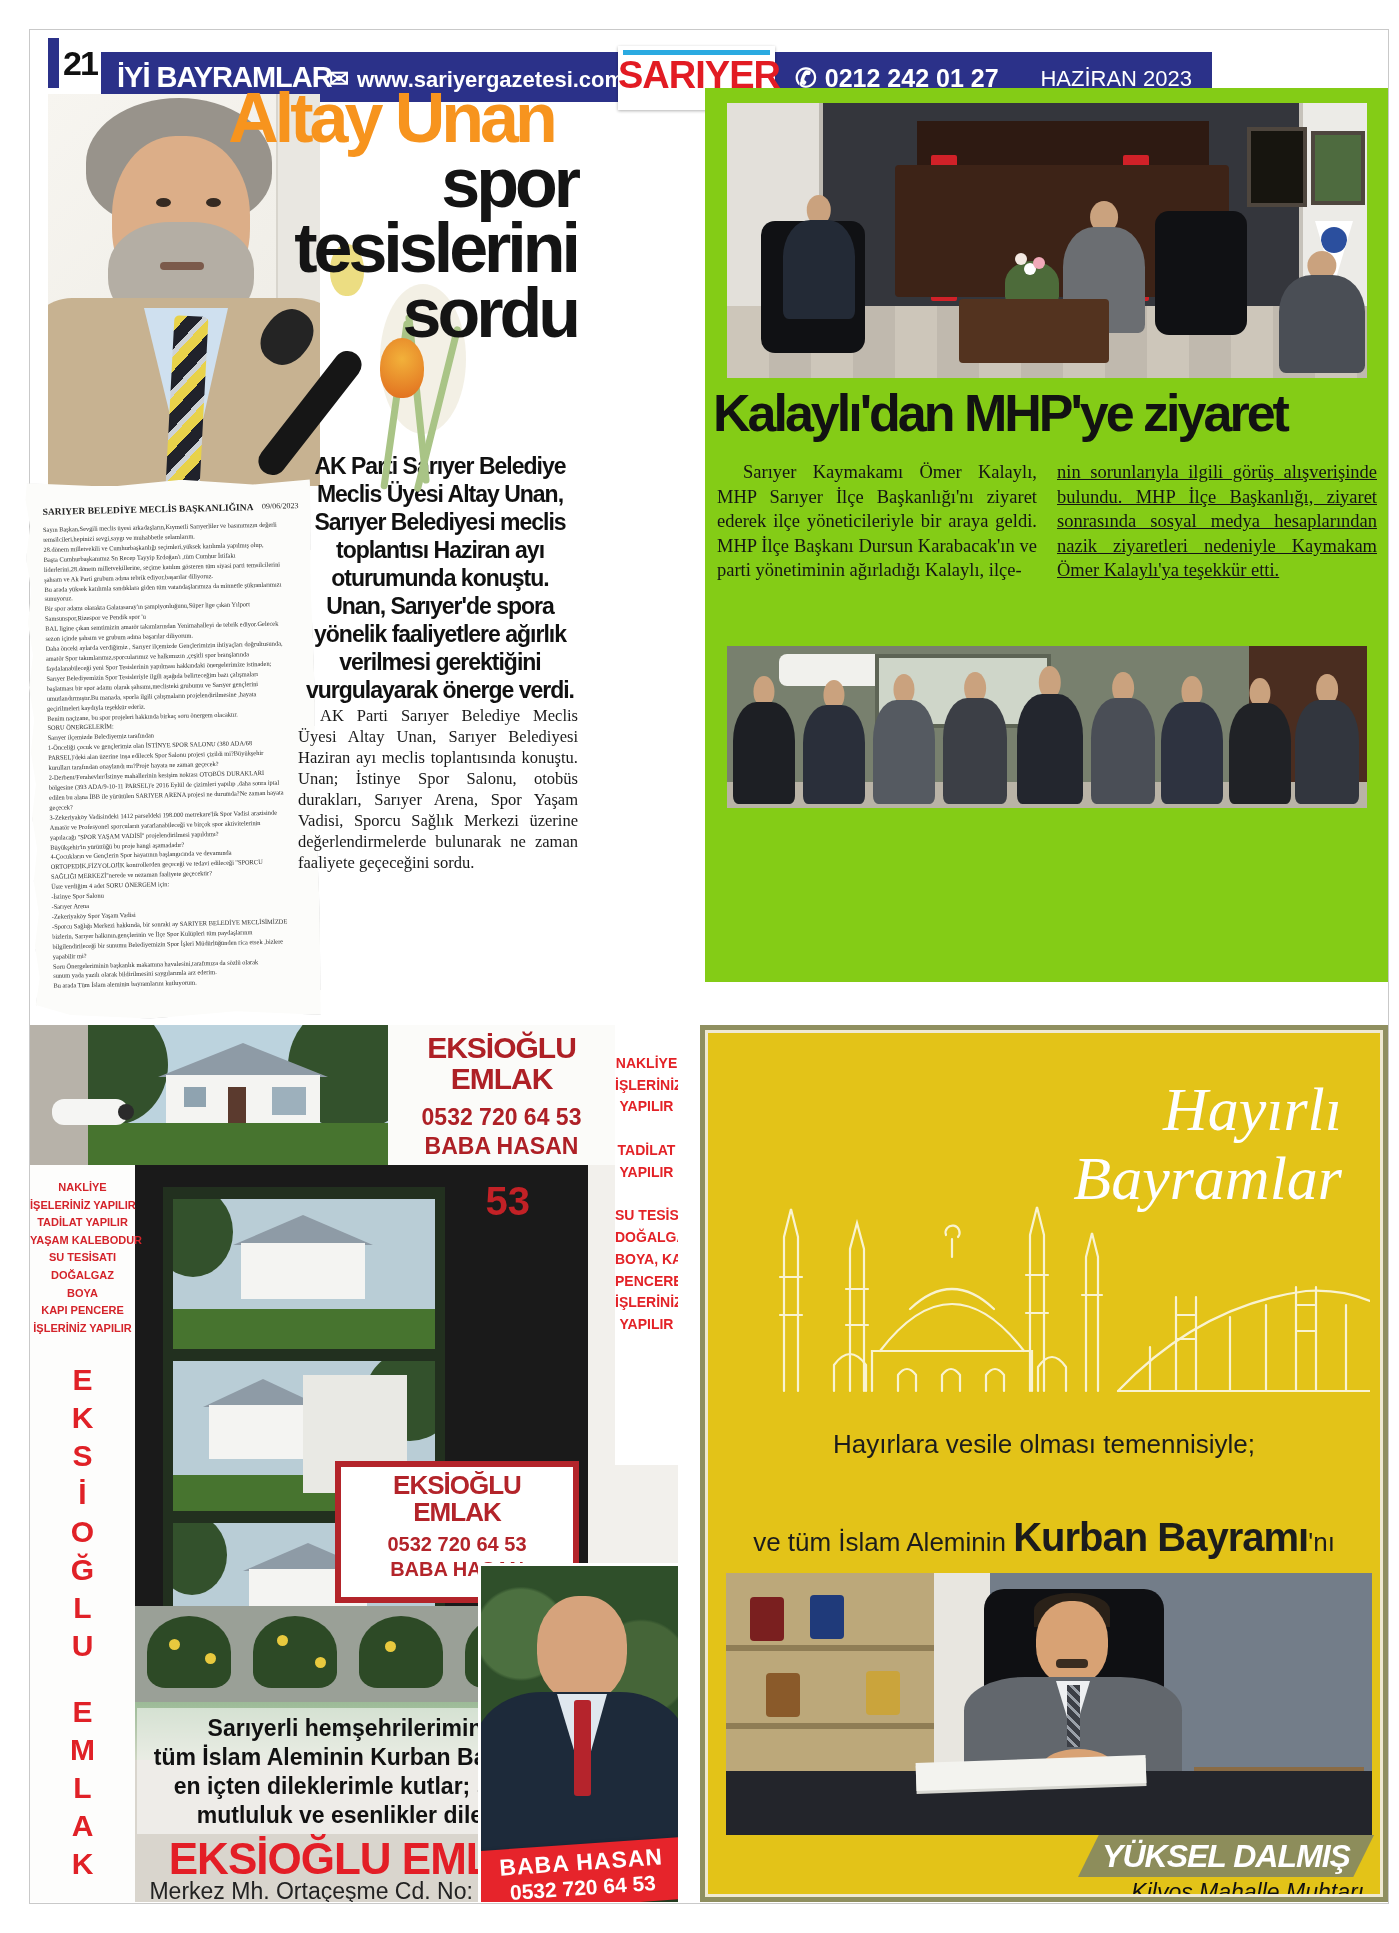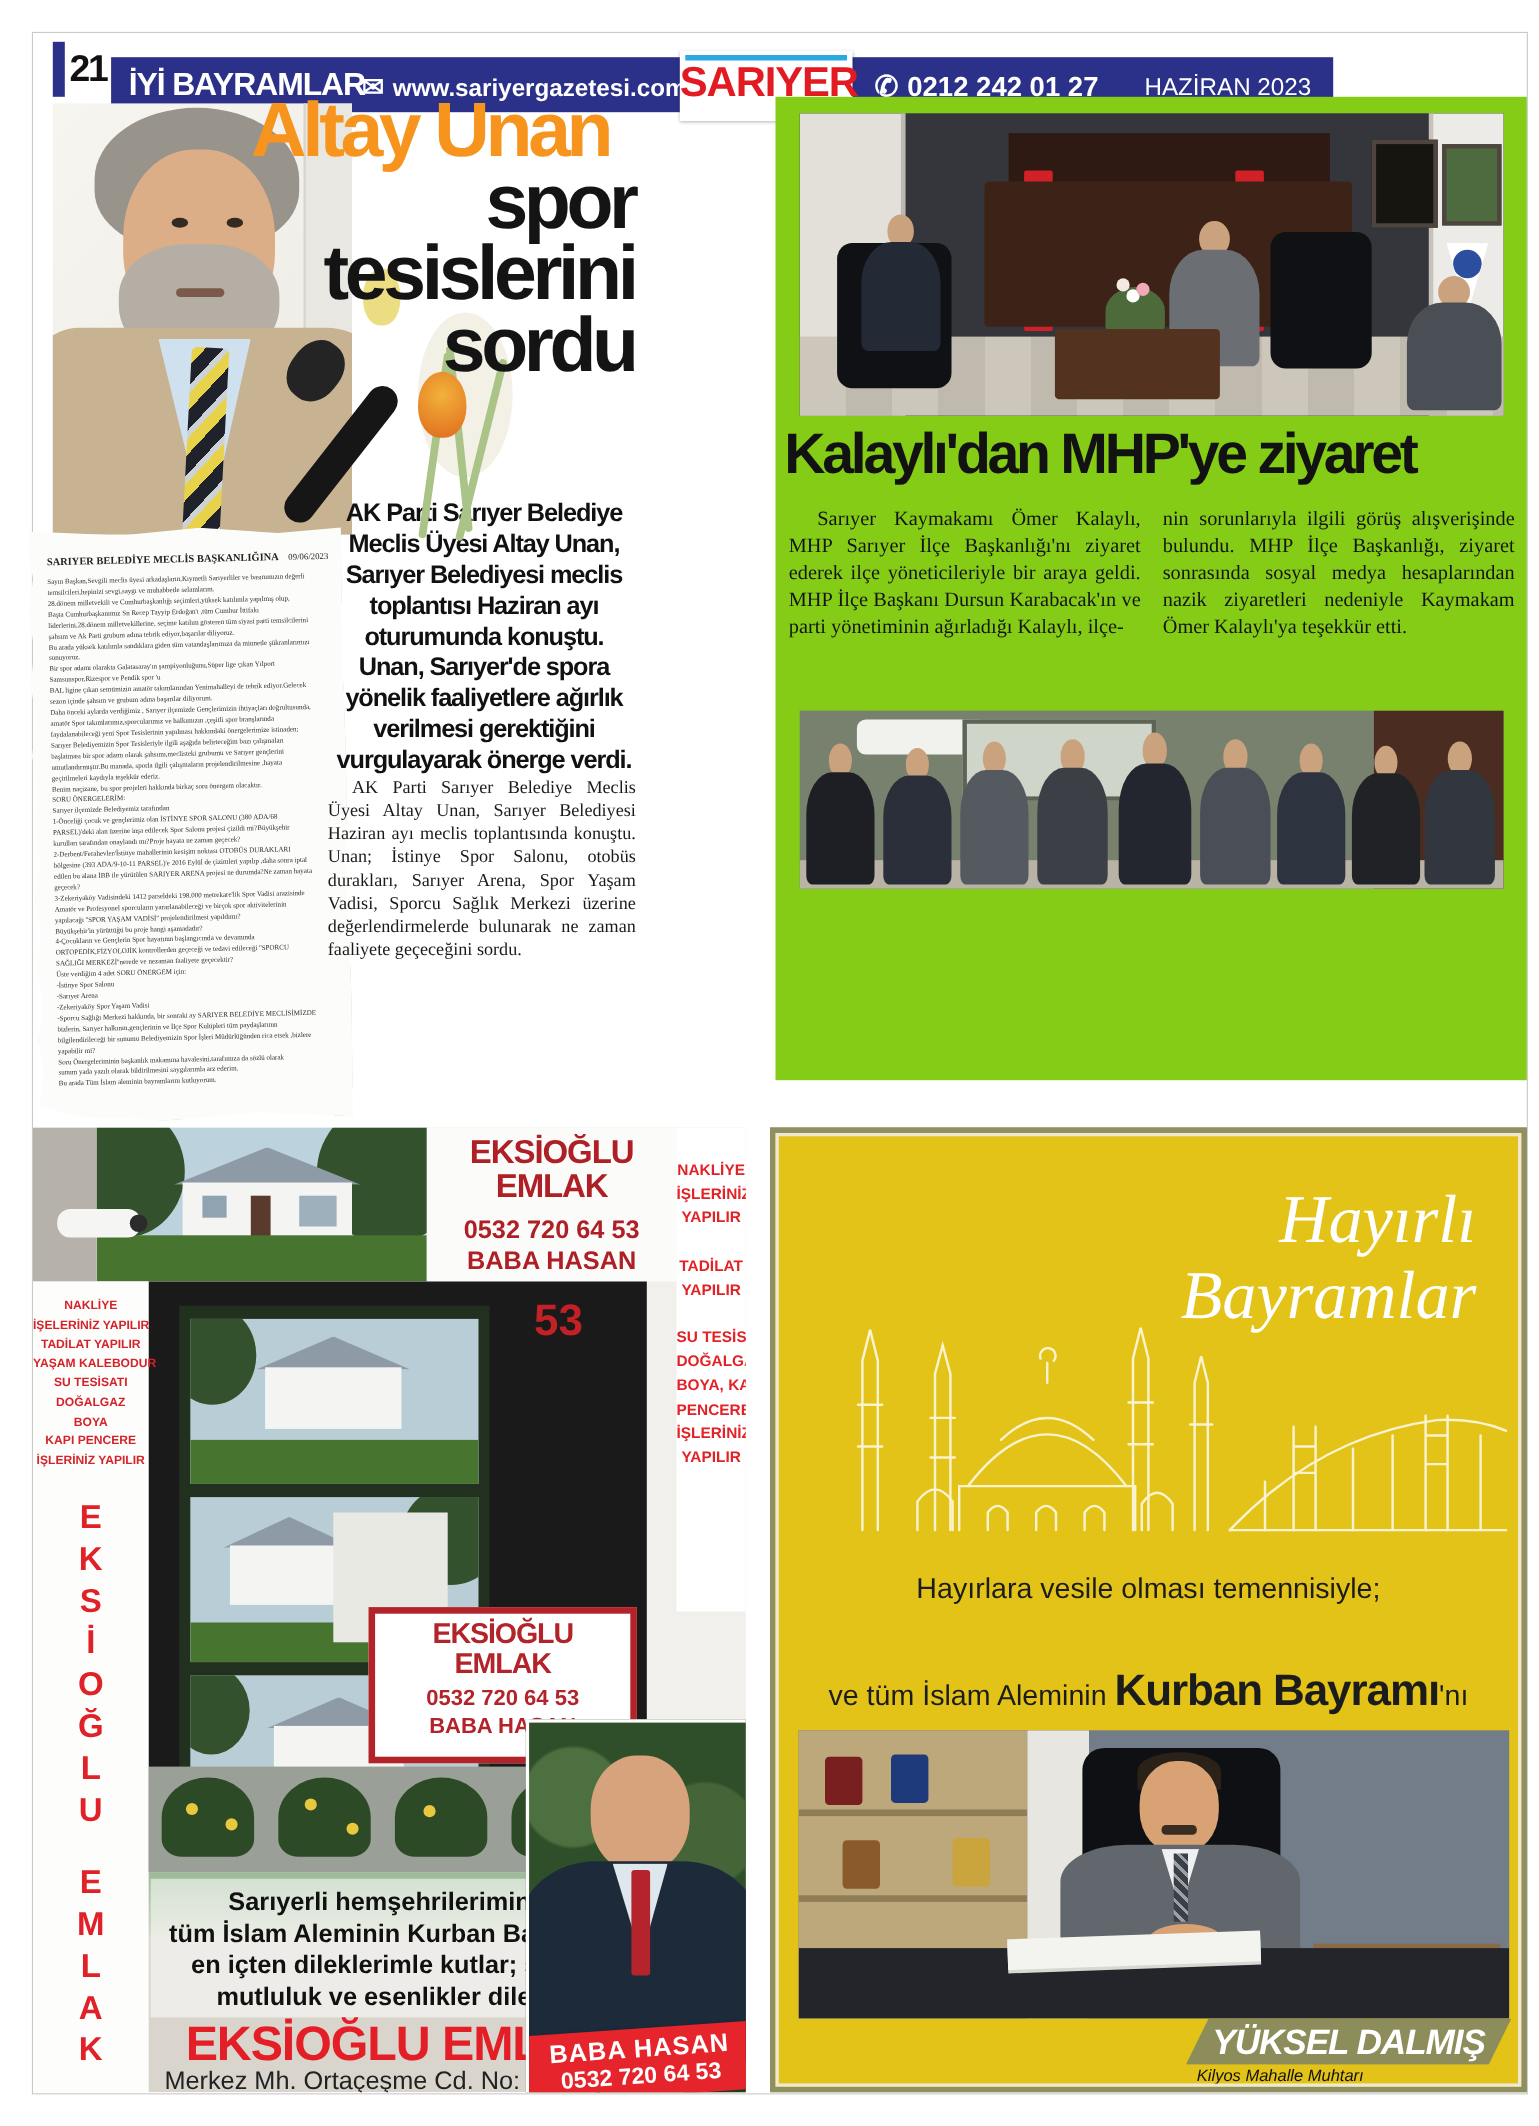--- a/index.html
+++ b/index.html
@@ -100,21 +100,21 @@
   #office .chair{background:#101114;border-radius:14px;}
   #office .table{left:232px;top:196px;width:150px;height:64px;background:#53331f;border-radius:4px;}
   #office .plant{left:278px;top:158px;width:54px;height:44px;background:#4d6b3a;border-radius:50% 50% 20% 20%;}
   #office .plant::after{content:'';position:absolute;left:10px;top:-8px;width:12px;height:12px;
                         border-radius:50%;background:#f4e9e2;box-shadow:18px 4px 0 #f0a9b8,9px 10px 0 #fff;}
 
   #mhp-headline{left:8px;top:298px;width:668px;font-size:52px;font-weight:bold;letter-spacing:-3px;
                 color:#121212;line-height:1.05;}
   .mhp-col{top:372px;width:320px;font-size:18.5px;line-height:1.33;color:#141414;}
   #mhp-col1{left:12px;text-indent:26px;}
-  #mhp-col2{left:352px;}
+  #mhp-col2{left:352px;text-decoration:underline;}
 
   
   #group{left:22px;top:558px;width:640px;height:162px;background:#78806e;}
   #group .wallwin{left:148px;top:8px;width:168px;height:66px;background:#cfd6c9;border:4px solid #5d6455;}
   #group .ac{left:52px;top:8px;width:118px;height:32px;background:#f1f1ed;border-radius:8px;}
   #group .cab{right:0;top:0;width:118px;height:162px;background:#4a2d20;}
   #group .floor{left:0;bottom:0;width:100%;height:26px;background:#b9b3a6;}
 
   
   #emlak{left:30px;top:1025px;width:648px;height:877px;background:#f2f0ec;overflow:hidden;}
@@ -188,22 +188,22 @@
   #muhtar .shirt2{position:absolute;left:330px;top:108px;width:34px;height:56px;background:#eef0f2;clip-path:polygon(0 0,100% 0,50% 100%);}
   #muhtar .tie3{position:absolute;left:341px;top:112px;width:13px;height:62px;
                 background:repeating-linear-gradient(45deg,#3c3f46 0 5px,#9aa0a8 5px 8px);}
   #muhtar .hands{position:absolute;left:318px;top:176px;width:68px;height:30px;background:#d8a274;border-radius:50%;}
   #muhtar .desk2{position:absolute;left:0;bottom:0;width:100%;height:64px;background:#23252b;}
   #muhtar .papers{position:absolute;left:190px;bottom:48px;width:230px;height:28px;background:#f3f3ef;transform:rotate(-2deg);box-shadow:0 3px 0 #d8d8d2;}
   #muhtar .sidetbl{position:absolute;right:8px;bottom:52px;width:170px;height:16px;background:#8a6b44;}
   #muhtar .band{position:absolute;left:370px;top:802px;width:296px;height:42px;background:#8d8d5b;
                 clip-path:polygon(7% 0,100% 0,93% 100%,0 100%);color:#fff;font-weight:bold;font-style:italic;
                 font-size:32px;text-align:center;line-height:42px;letter-spacing:-1px;}
-  #muhtar .mtitle{position:absolute;left:380px;top:846px;width:276px;text-align:left;color:#111;
-                  font-style:italic;font-size:15px;}
+  #muhtar .mtitle{position:absolute;left:380px;top:846px;width:276px;text-align:right;color:#111;
+                  font-style:italic;font-size:23px;}
 </style>
 </head>
 <body>
 
 <div id="page">
   <div class="abs" id="frame"></div>
 
   <div class="abs" id="hdr-accent"></div>
   <div class="abs" id="hdr-num">21</div>
   <div class="abs" id="hdr-band">

